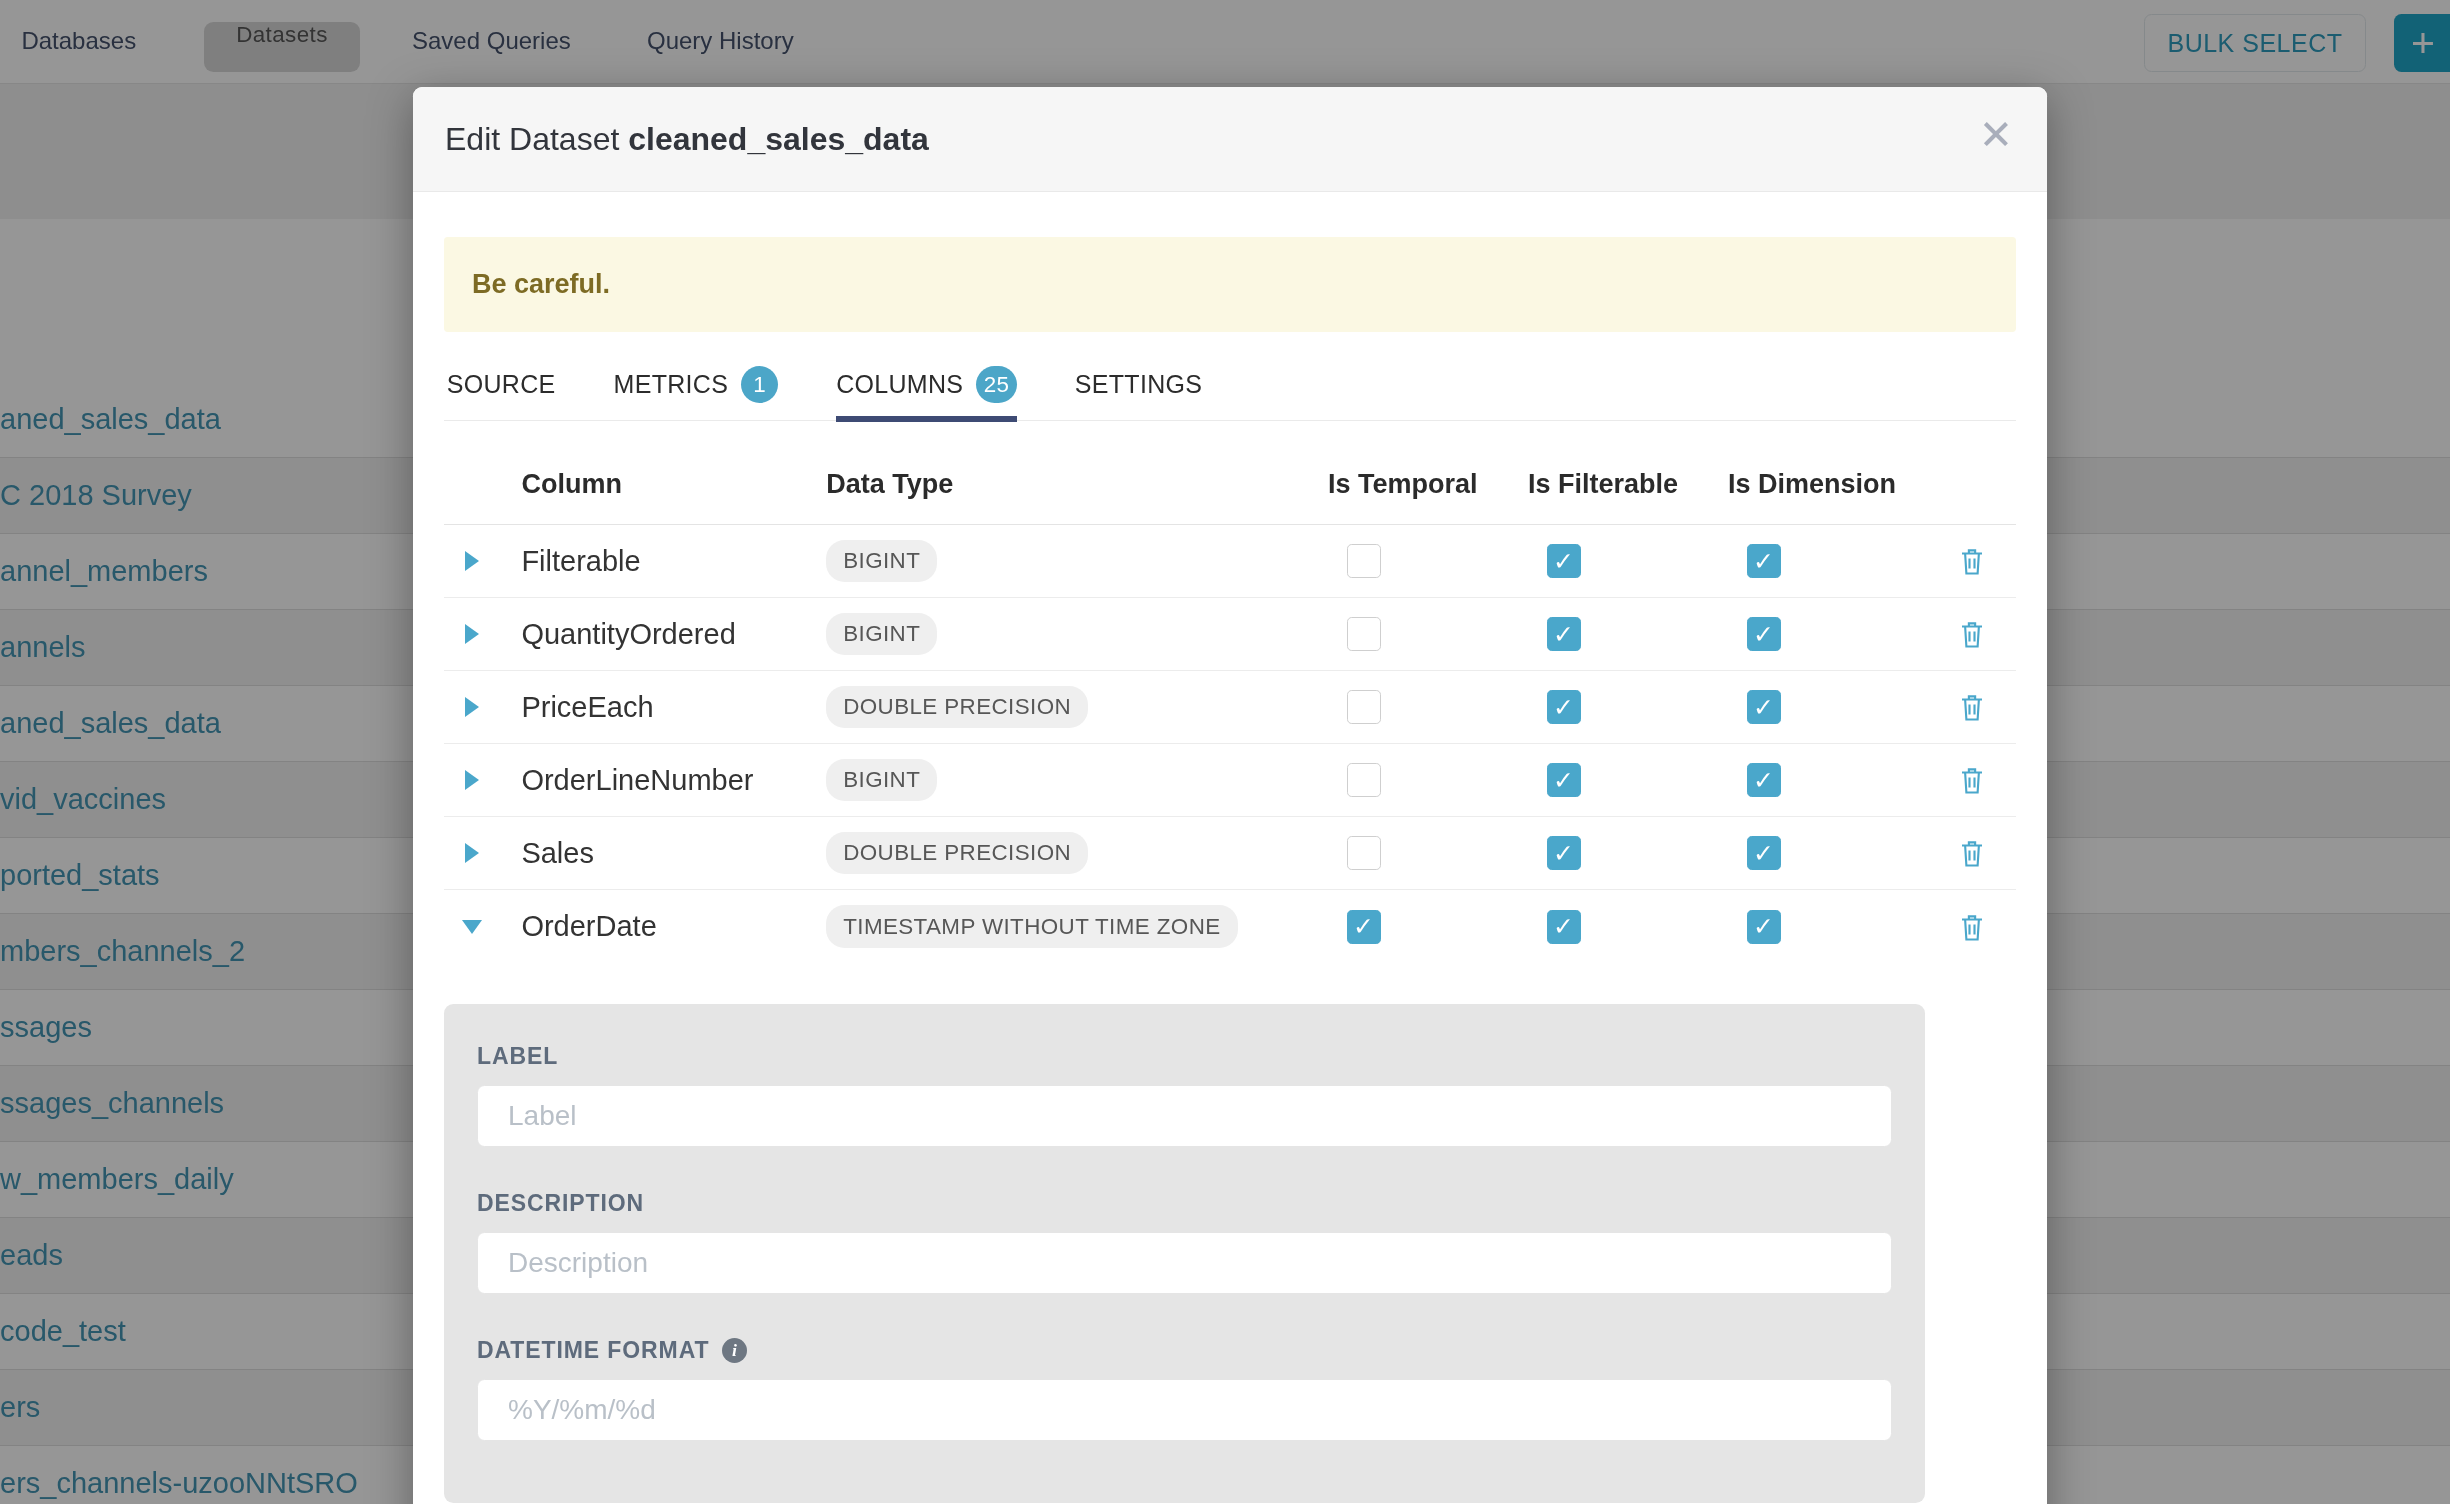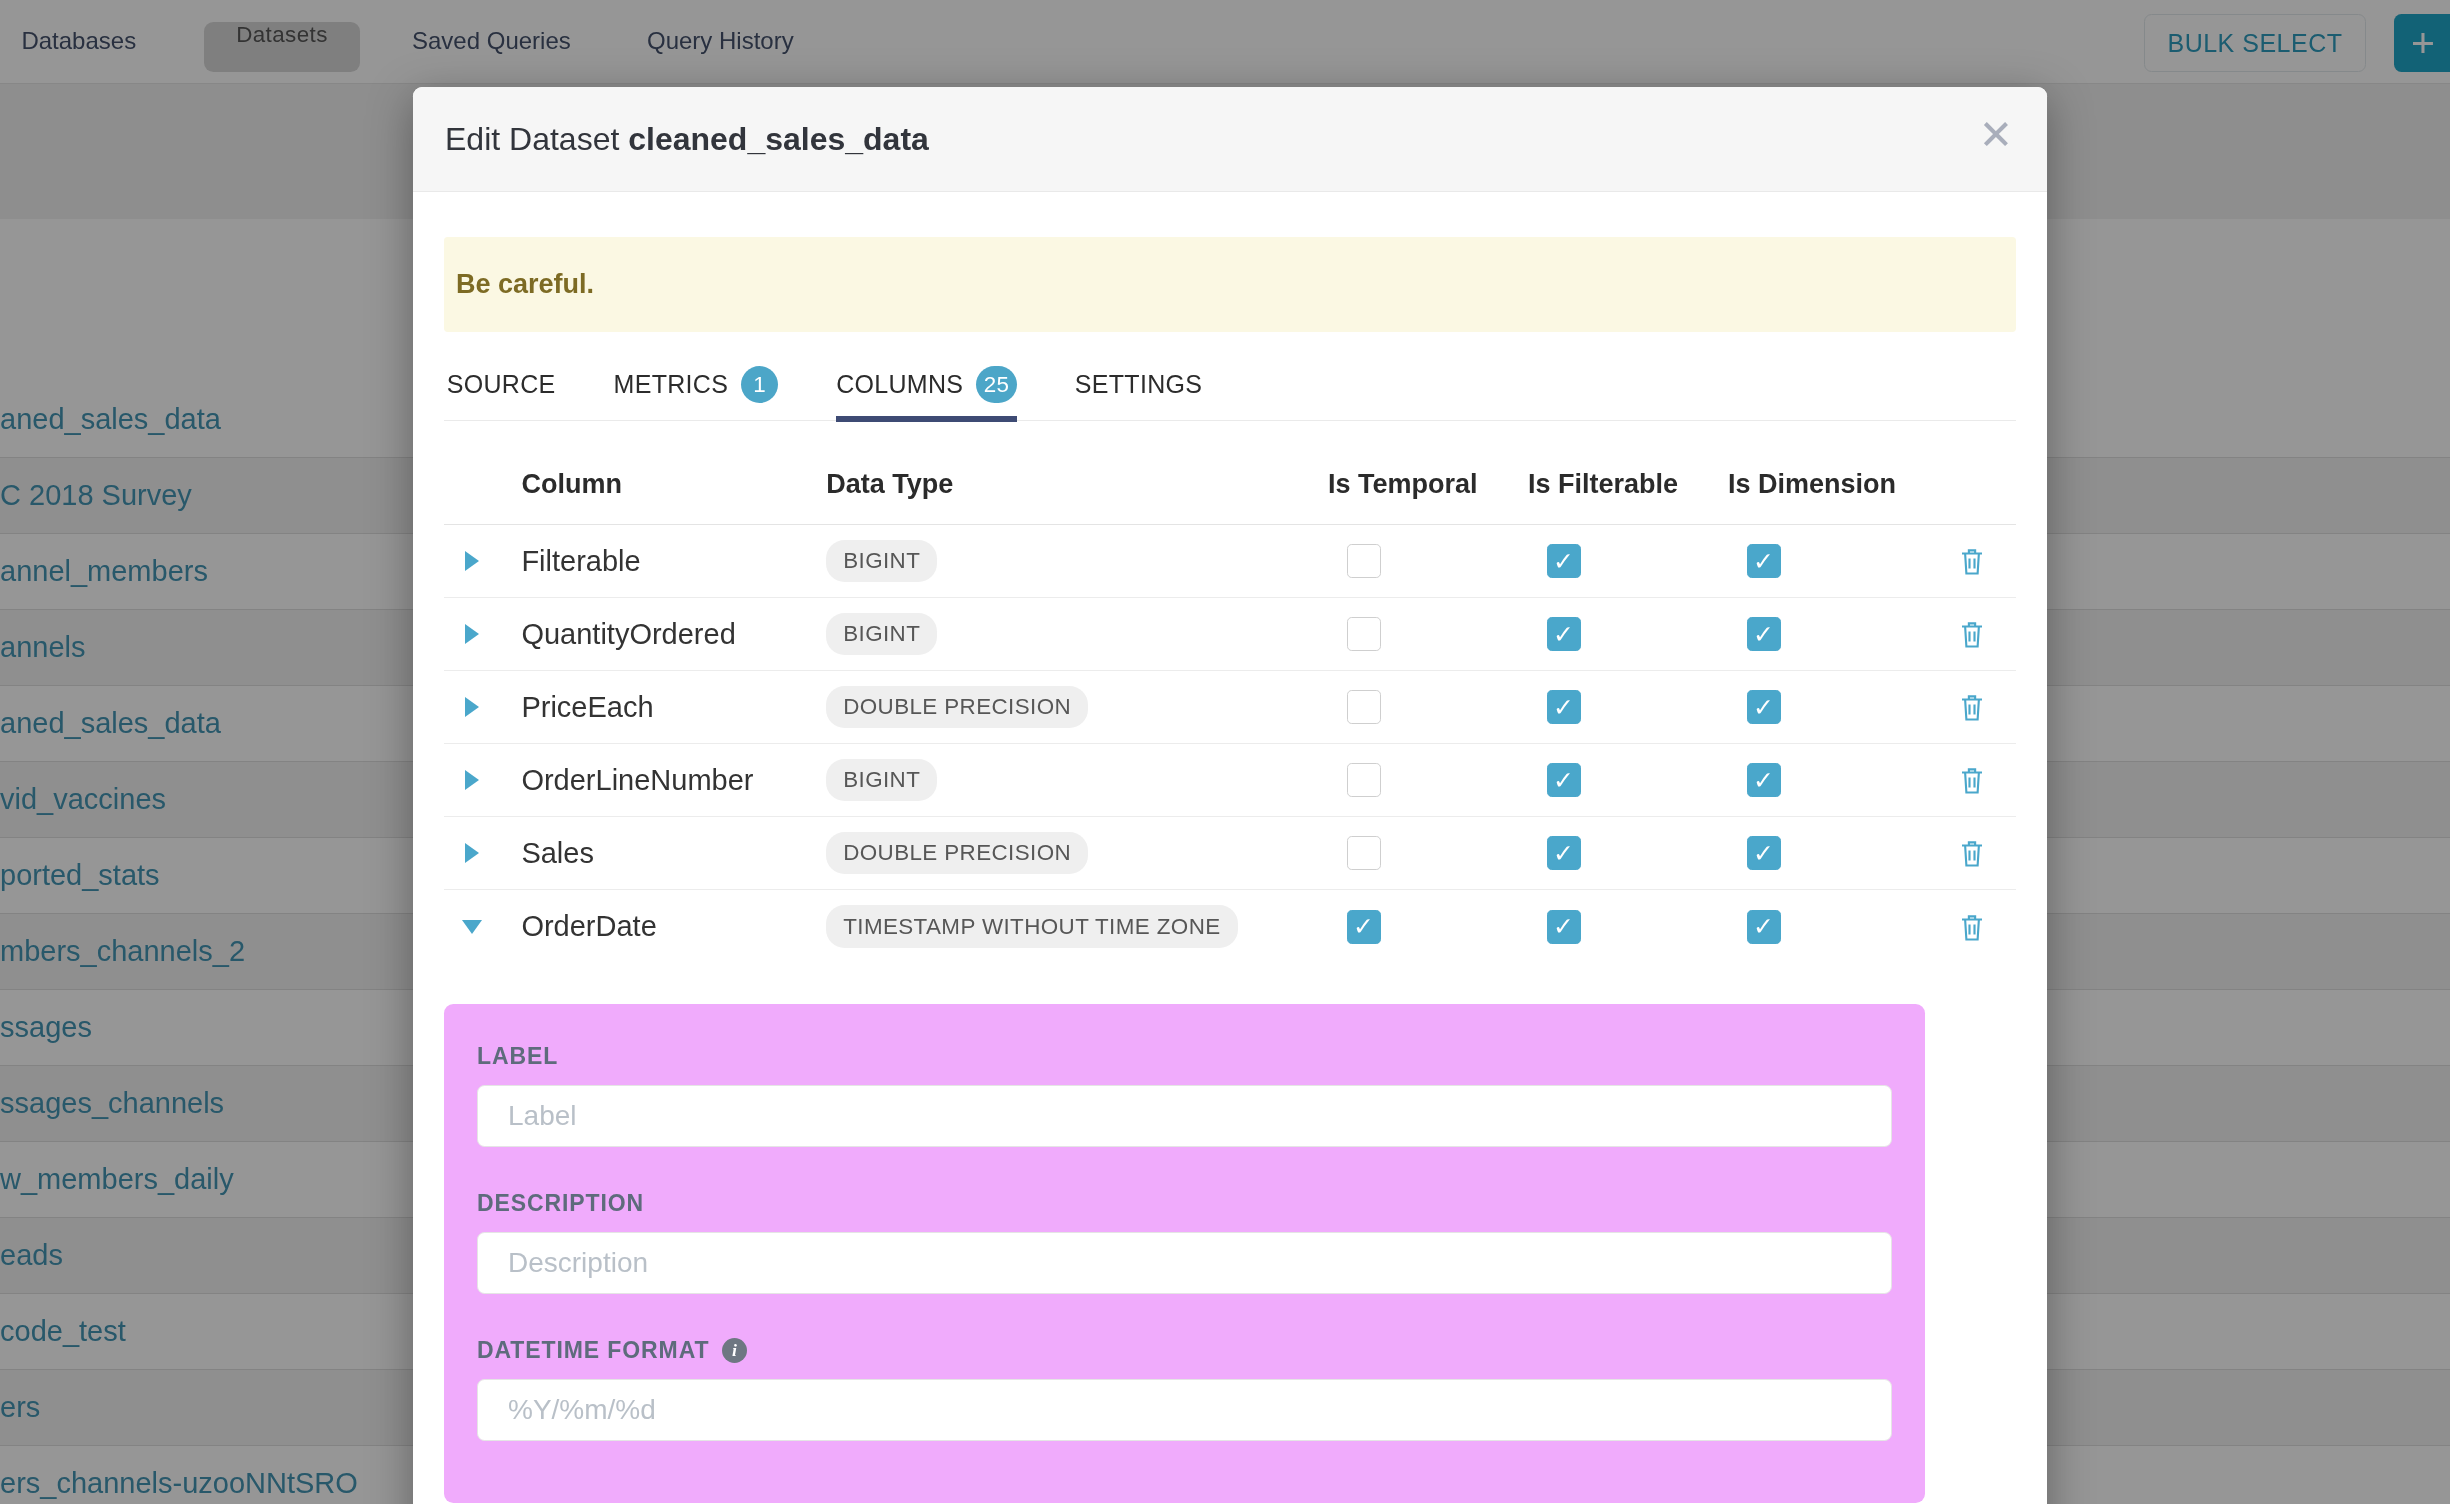--- a/index.html
+++ b/index.html
@@ -47,21 +47,21 @@
       border-radius:9.3px; z-index:20; box-shadow:0 11.2px 45px rgba(0,0,0,.35); }
   .modal-header { position:relative; height:105px; background:#F6F6F6; border-bottom:1.9px solid #E9E9E9;
       border-radius:9.3px 9.3px 0 0; display:flex; align-items:center; padding:0 32px; }
   .modal-title { font-size:32px; color:#32353C; }
   .modal-title b { font-weight:700; }
   .modal-close { position:absolute; right:34px; top:28px; font-size:41px; color:#A9AEBB; line-height:1;
       cursor:pointer; }
   .modal-body { padding:45px 31px 0 31px; }
 
   .banner { height:95px; background:#FBF8E3; border-radius:3.7px; display:flex; align-items:center;
-      padding:0 12px; font-size:27px; color:#7D6B24; }
+      padding:0 28px; font-size:27px; color:#7D6B24; }
   .banner b { font-weight:700; margin-right:7.5px; }
 
   .tabs { display:flex; gap:58px; margin-top:34px; border-bottom:1.9px solid #EAEAEA; padding-left:2.8px; }
   .tab { display:flex; align-items:center; padding-bottom:17px; font-size:25px; font-weight:500;
       color:#2C2C2C; letter-spacing:0.3px; position:relative; cursor:pointer; }
   .tab.active::after { content:""; position:absolute; left:0; right:0; bottom:-1.9px; height:5.6px;
       background:#3E4B74; }
   .badge { margin-left:13px; min-width:37px; height:37px; border-radius:18.6px; background:#4CA6C8;
       color:#fff; font-size:22.4px; display:inline-flex; align-items:center; justify-content:center;
       padding:0 7.5px; font-weight:400; }
@@ -80,21 +80,21 @@
   .tri-d { width:0; height:0; border-left:10.3px solid transparent; border-right:10.3px solid transparent;
       border-top:14px solid #4AA7CB; }
   .pill { display:inline-block; margin-left:11.2px; background:#EFEFEF; border-radius:18.6px;
       padding:8.4px 17px; font-size:22.4px; color:#575757; letter-spacing:0.4px; white-space:nowrap; }
   .cb { width:34px; height:34px; margin-left:18.6px; border-radius:4.7px; border:1.9px solid #CFCFCF;
       background:#fff; display:flex; align-items:center; justify-content:center; cursor:pointer; }
   .cb.on { background:#4AA7CB; border-color:#4AA7CB; color:#fff; font-size:25px; font-weight:700; }
   .cell-trash { display:flex; justify-content:center; }
   .trash { cursor:pointer; }
 
-  .detail { margin-top:41px; background:#f0abfc; border-radius:9.3px; padding:39px 33px 62px 33px;
+  .detail { margin-top:41px; background:#e5e5e5; border-radius:9.3px; padding:39px 33px 62px 33px;
       width:1481px; }
   .f-label { font-size:23px; font-weight:600; color:#5E6B7C; letter-spacing:0.9px; margin-bottom:15px;
       display:flex; align-items:center; }
   .f-label.mt { margin-top:43px; }
   .f-input { width:100%; height:62px; border:1.9px solid #E5E5E5; border-radius:7.5px; background:#fff;
       font-size:28px; color:#333; padding:0 30px; outline:none;
       font-family:"Liberation Sans","DejaVu Sans",sans-serif; }
   .f-input::placeholder { color:#B9C0C8; }
   .info-i { margin-left:13px; width:25px; height:25px; border-radius:50%; background:#6E7782;
       color:#fff; font-size:17.7px; display:inline-flex; align-items:center; justify-content:center;

